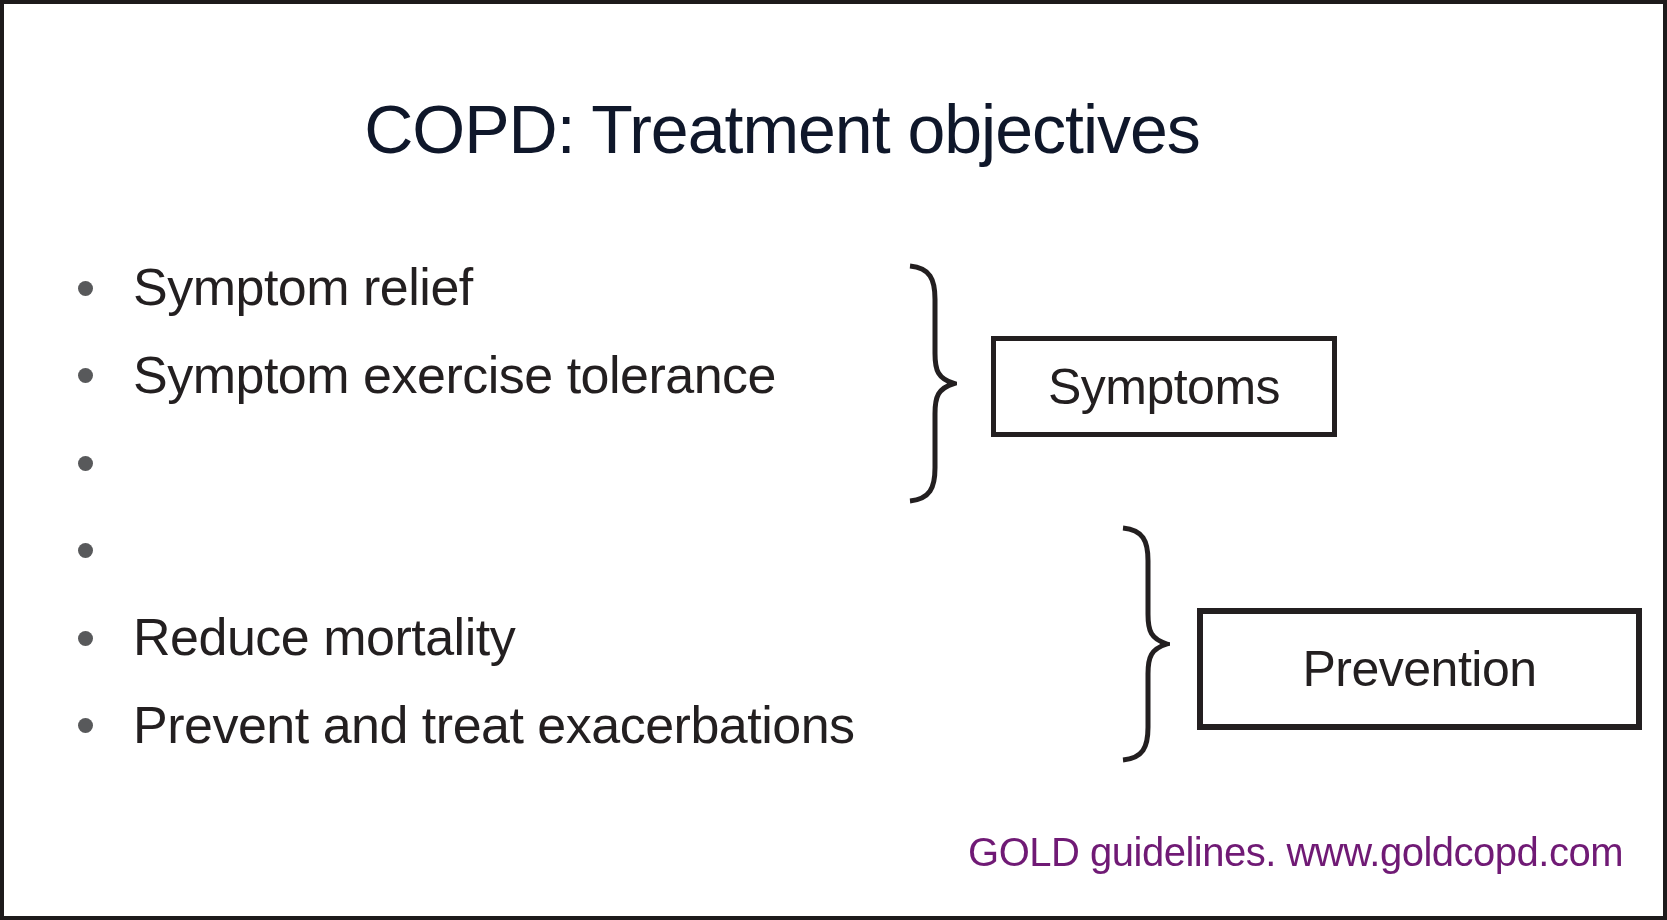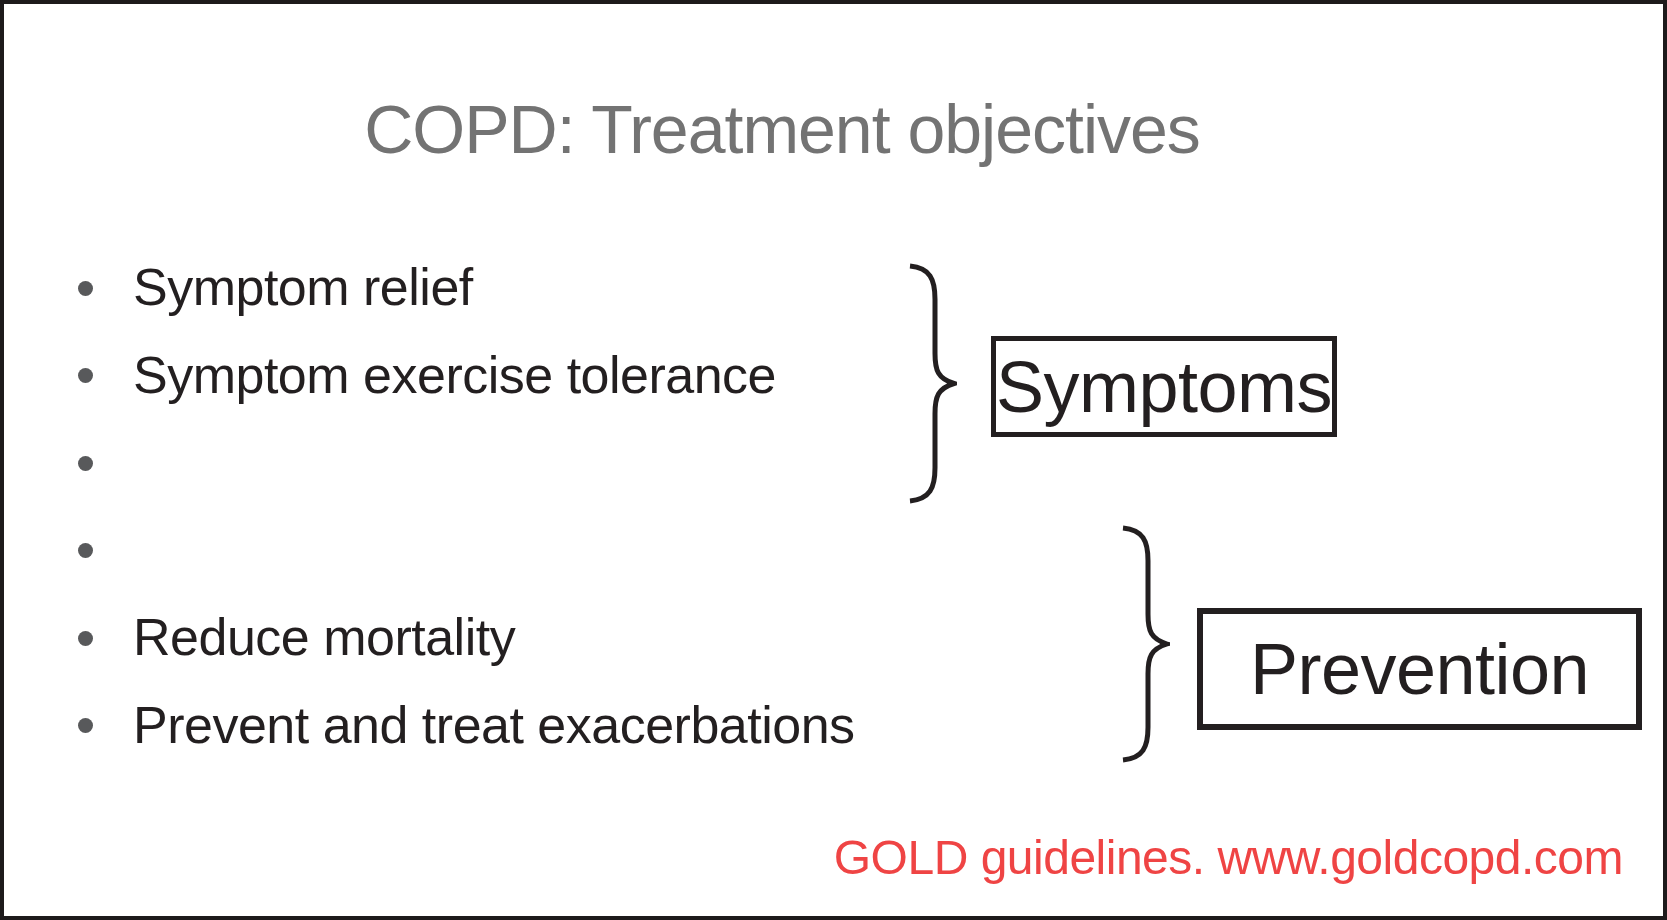--- a/index.html
+++ b/index.html
@@ -19,21 +19,21 @@
     color: #231f20;
   }
   .title {
     position: absolute;
     left: 0;
     top: 86px;
     width: 1556px;
     text-align: center;
     font-size: 68px;
     letter-spacing: -1px;
-    color: #737373;
+    color: #0f172a;
     white-space: nowrap;
   }
   .bullet-list {
     position: absolute;
     left: 0;
     top: 236px;
     margin: 4px;
     padding: 0;
     list-style: none;
   }
@@ -77,45 +77,45 @@
     height: 238px;
   }
   .group-box {
     position: absolute;
     box-sizing: border-box;
     border: 5px solid #231f20;
     background: #ffffff;
     display: flex;
     align-items: center;
     justify-content: center;
-    font-size: 72px;
+    font-size: 50px;
     letter-spacing: -0.5px;
     white-space: nowrap;
   }
   .symptoms-box {
     left: 987px;
     top: 332px;
     width: 346px;
     height: 101px;
   }
   .prevention-box {
     left: 1193px;
     top: 604px;
     width: 445px;
     height: 122px;
     border-width: 6px;
   }
   .citation {
     position: absolute;
     right: 40px;
     top: 826px;
-    font-size: 48px;
+    font-size: 40px;
     letter-spacing: -0.5px;
     white-space: nowrap;
-    color: #ef4444;
+    color: #701a75;
   }
 </style>
 </head>
 <body>
 
 <div class="slide">
 
   <div class="title">COPD: Treatment objectives</div>
 
   <ul class="bullet-list">

